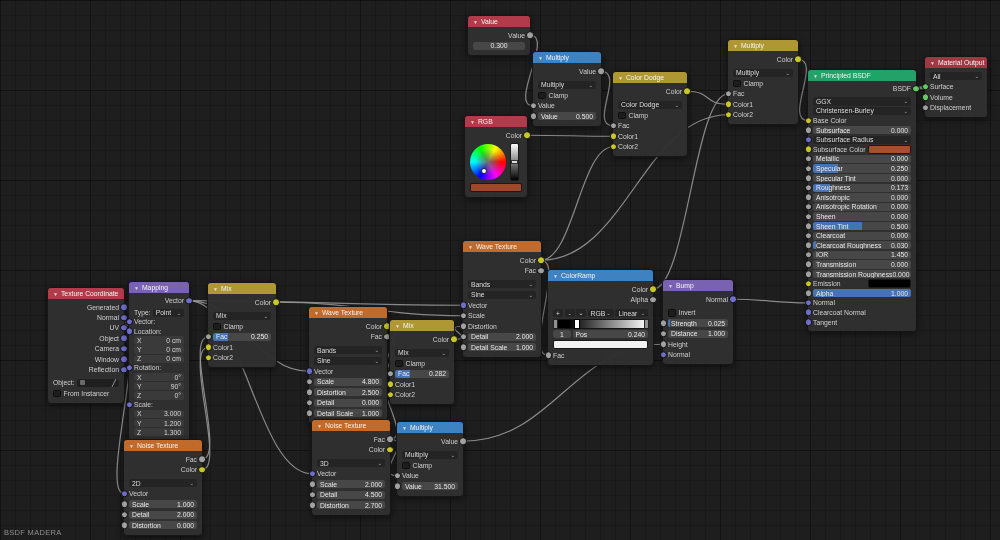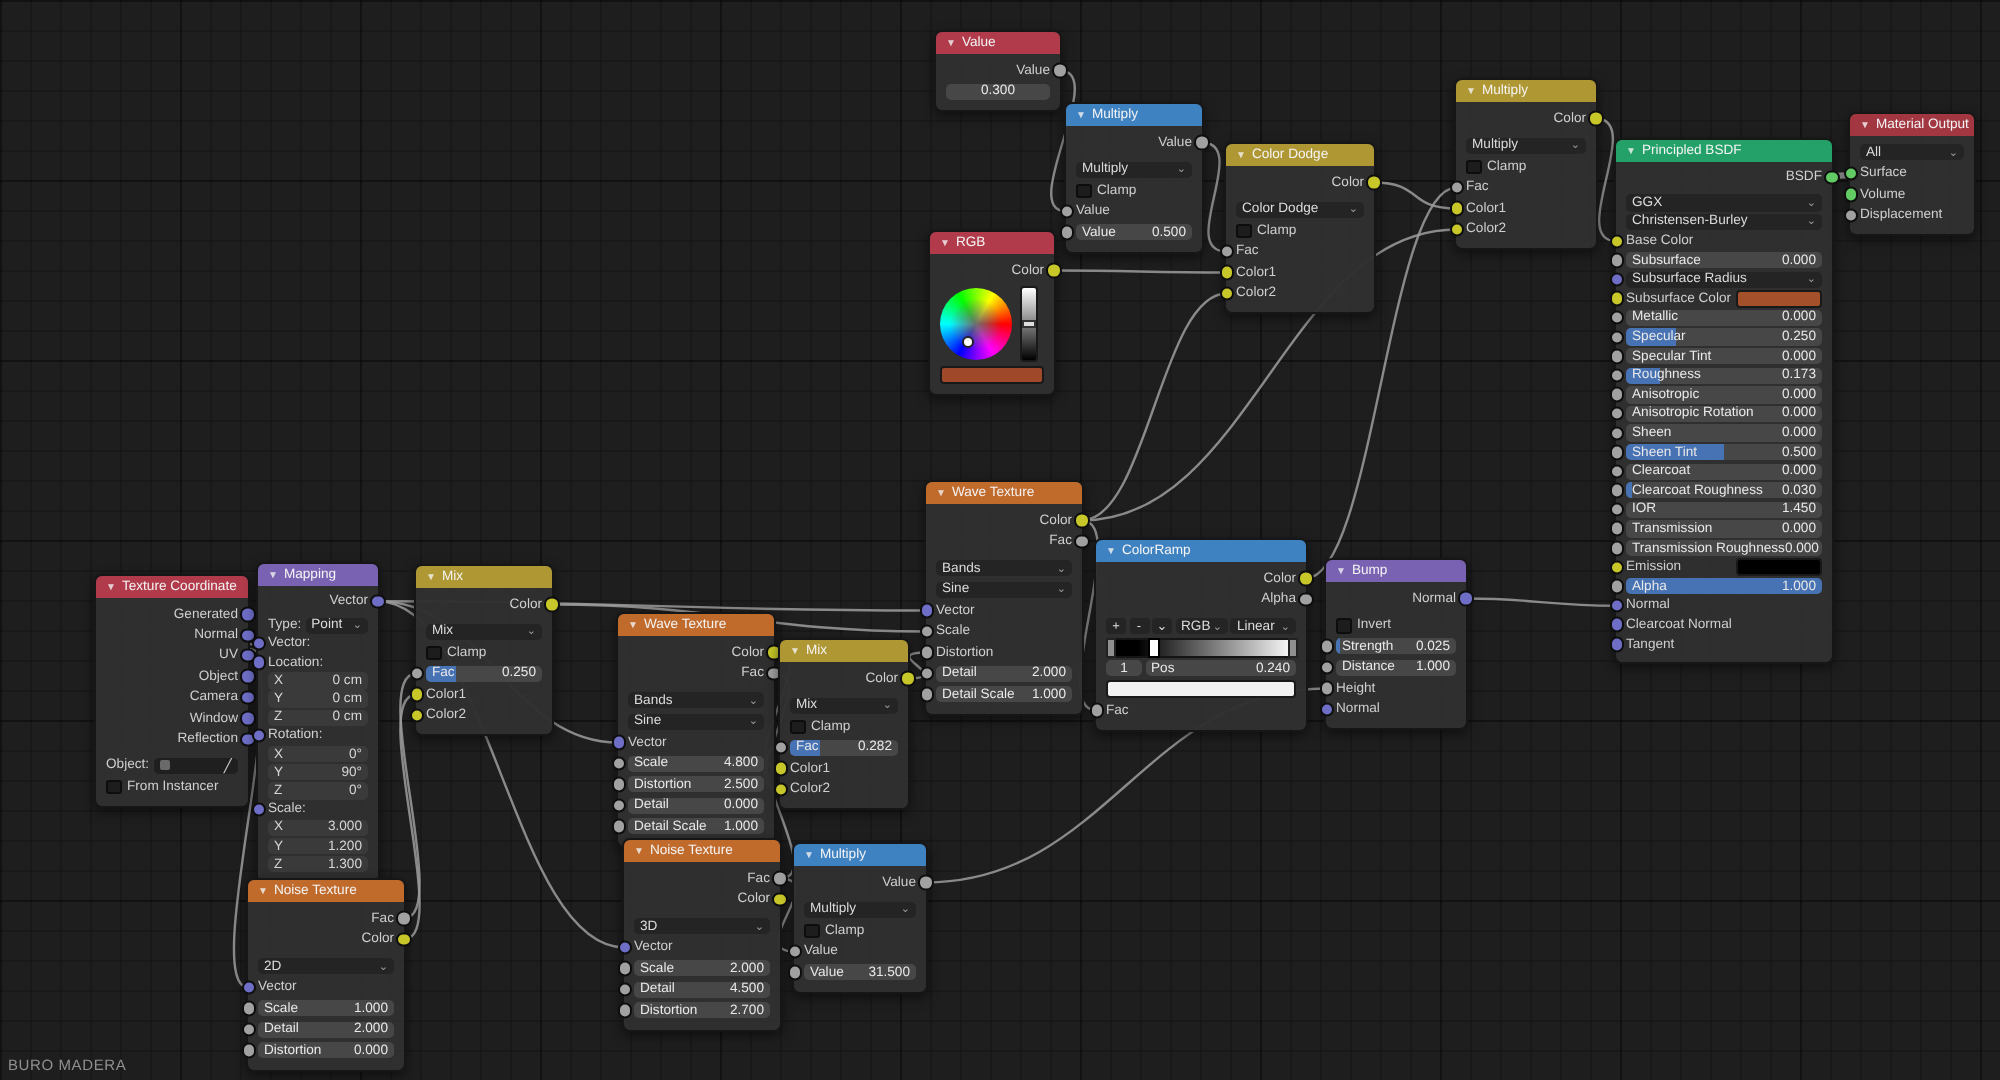--- a/index.html
+++ b/index.html
@@ -80,21 +80,21 @@
       <path d="M526.75 135.25 C565.675 135.25,574.325 136.25,613.25 136.25" fill="none" stroke="#9d9d9d" stroke-width="1.2" opacity="0.85"></path>
       <path d="M540.75 260.25 C573.375 260.25,580.625 146.75,613.25 146.75" fill="none" stroke="#9d9d9d" stroke-width="1.2" opacity="0.85"></path>
       <path d="M540.75 260.25 C565.75 260.25,523.25 355.25,548.25 355.25" fill="none" stroke="#9d9d9d" stroke-width="1.2" opacity="0.85"></path>
       <path d="M540.75 260.25 C625.125 260.25,643.875 114.75,728.25 114.75" fill="none" stroke="#9d9d9d" stroke-width="1.2" opacity="0.85"></path>
       <path d="M686.75 91.25 C711.75 91.25,703.25 104.25,728.25 104.25" fill="none" stroke="#9d9d9d" stroke-width="1.2" opacity="0.85"></path>
       <path d="M652.75 289.25 C686.725 289.25,694.275 93.75,728.25 93.75" fill="none" stroke="#9d9d9d" stroke-width="1.2" opacity="0.85"></path>
       <path d="M797.75 59.25 C822.75 59.25,783.25 120.578125,808.25 120.578125" fill="none" stroke="#9d9d9d" stroke-width="1.2" opacity="0.85"></path>
       <path d="M732.75 299.25 C766.725 299.25,774.275 302.859375,808.25 302.859375" fill="none" stroke="#9d9d9d" stroke-width="1.2" opacity="0.85"></path>
       <path d="M915.75 88.796875 C940.75 88.796875,900.25 86.75,925.25 86.75" fill="none" stroke="#9d9d9d" stroke-width="1.2" opacity="0.85"></path>
     </svg>
-  <span id="wm">BURO MADERA</span>
+  <span id="wm">BSDF MADERA</span>
 <div class="node" style="left: 47px; top: 287px; width: 76px;">
       <div class="hdr" style="background: rgb(177, 59, 75);">
         <span class="tri">▼</span>
         <span>Texture Coordinate</span>
       </div>
       <div class="body">
         <div class="row out" style="height: 10.4px;">
           <span>Generated</span>
           <span class="sock r" style="background: rgb(110, 110, 199);"></span>
         </div>

